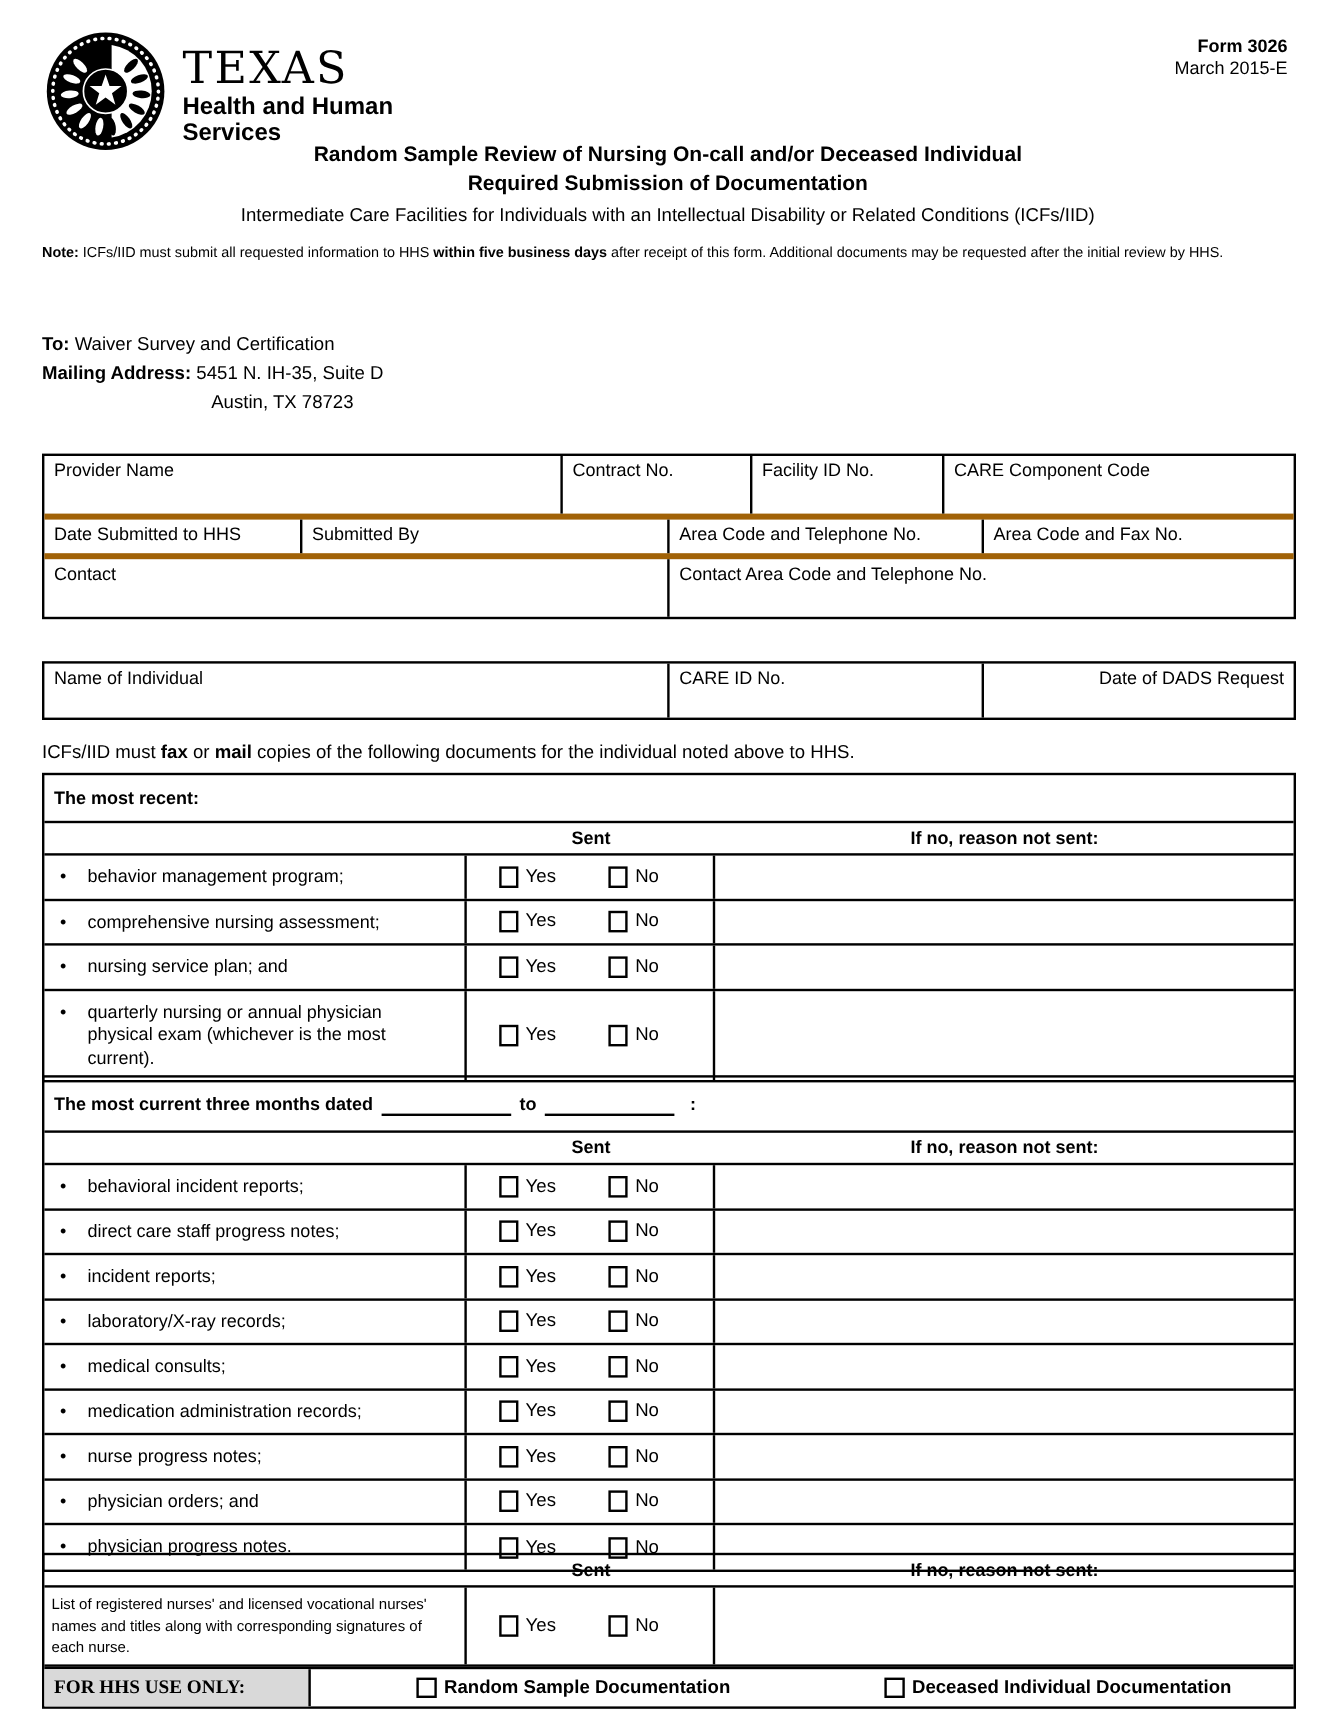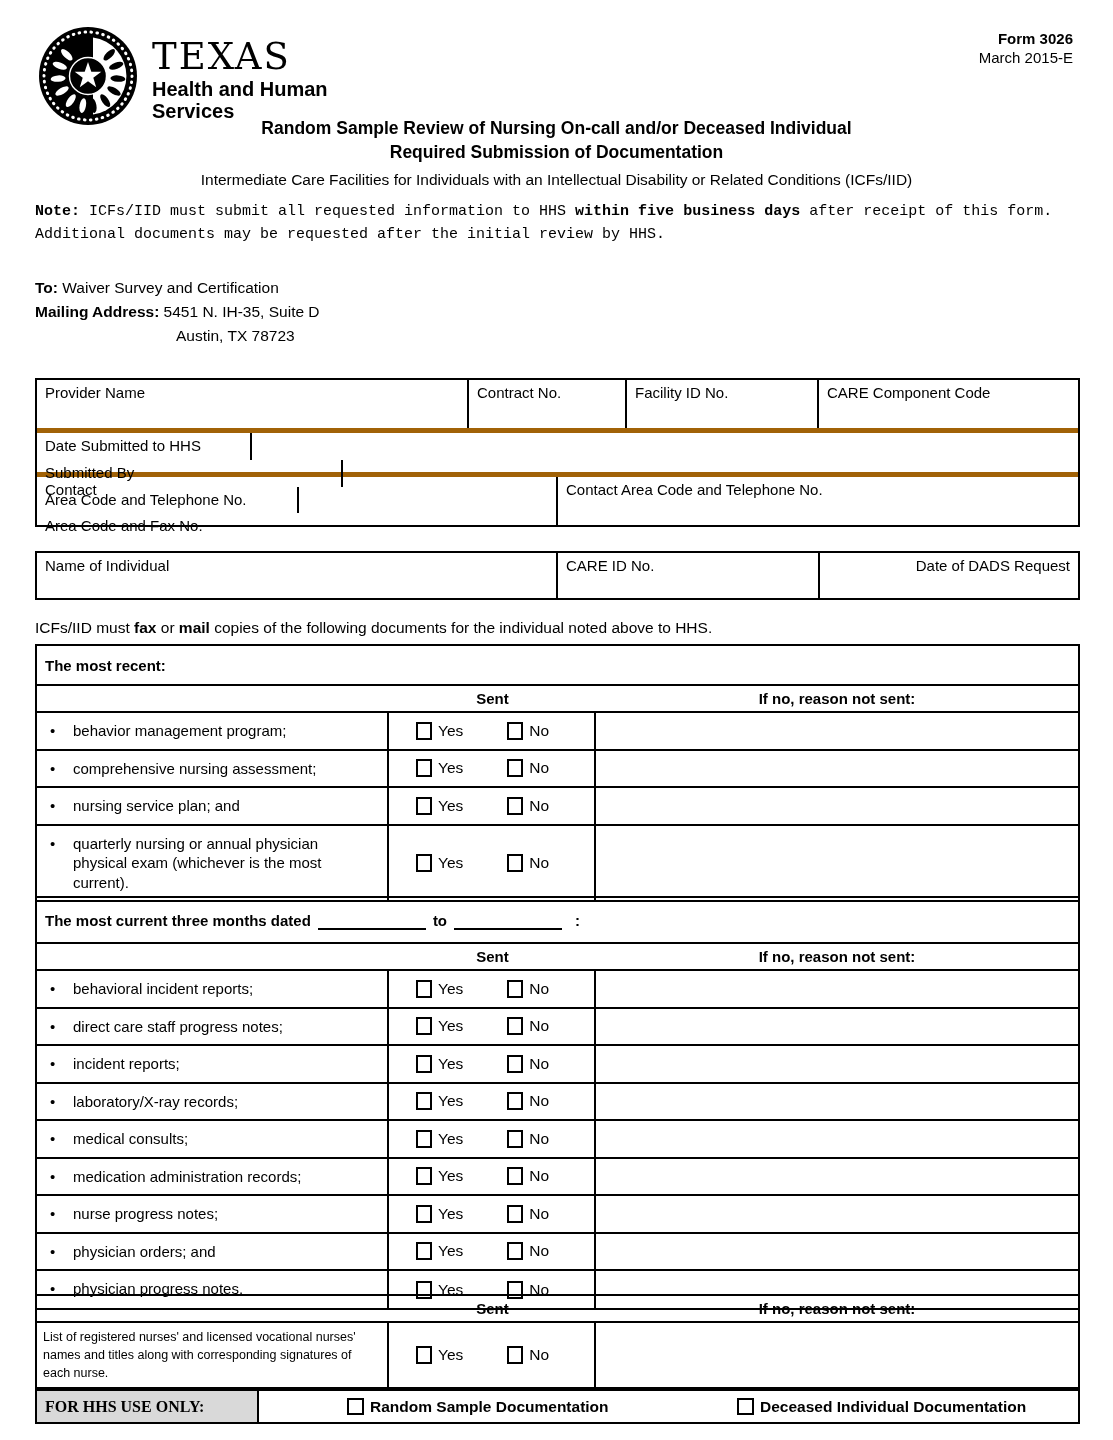--- a/index.html
+++ b/index.html
@@ -14,21 +14,21 @@
   .tx{font-family:"DejaVu Serif",serif;font-size:37px;letter-spacing:2px;}
   .agency{font-weight:bold;font-size:20px;line-height:1.08;margin-top:4px;}
   .formid{top:30px;right:40px;text-align:right;font-size:15px;line-height:1.25;}
   .formid .n{font-weight:bold;}
 
   
   .titleblock{top:117px;left:0;width:100%;text-align:center;line-height:1.35;}
   .t1{font-weight:bold;font-size:17.5px;}
   .t2{font-size:15.5px;margin-top:6px;}
 
-  .note{top:201px;left:35px;width:1045px;font-size:15px;line-height:1.5;font-family:Liberation Mono, monospace;}
+  .note{top:201px;left:35px;width:1045px;font-size:12px;line-height:1.5;}
   b{font-weight:bold;}
 
   .addr{top:276px;left:35px;width:1045px;font-size:15.5px;line-height:1.55;display:flex;}
   .addr .col1{width:528px;}
   .addr .indent{padding-left:141px;}
 
   
   .tbl{left:35px;width:1045px;border:2px solid #000;box-sizing:border-box;}
   .trow{display:flex;border-bottom:5px solid #a16207;box-sizing:border-box;}
   .trow:last-child{border-bottom:none;}
@@ -128,24 +128,24 @@
       <div><b>To:</b><span> Waiver Survey and Certification</span></div>
       <div><b>Mailing Address:</b><span> 5451 N. IH-35, Suite D</span></div>
       <div class="indent">Austin, TX 78723</div>
     </div>
   </div>
 
   <div class="abs tbl" style="top:378px;">
     <div class="trow" style="height:53px;">
       <div class="tcell" style="width:432px;"><span>Provider Name</span></div>
       <div class="tcell" style="width:158px;"><span>Contract No.</span></div>
-      <div class="tcell" style="width:192px;"><span>Facility ID No.</span></div>
+      <div class="tcell" style="width:160px;"><span>Facility ID No.</span></div>
       <div class="tcell" style="flex:1;"><span>CARE Component Code</span></div>
     </div>
-    <div class="trow" style="height:44px;flex-direction:column;">
+    <div class="trow" style="height:33px;">
       <div class="tcell" style="width:215px;"><span>Date Submitted to HHS</span></div>
       <div class="tcell" style="width:306px;"><span>Submitted By</span></div>
       <div class="tcell" style="width:262px;"><span>Area Code and Telephone No.</span></div>
       <div class="tcell" style="flex:1;"><span>Area Code and Fax No.</span></div>
     </div>
     <div class="trow" style="height:48px;">
       <div class="tcell" style="width:521px;"><span>Contact</span></div>
       <div class="tcell" style="flex:1;"><span>Contact Area Code and Telephone No.</span></div>
     </div>
   </div>

